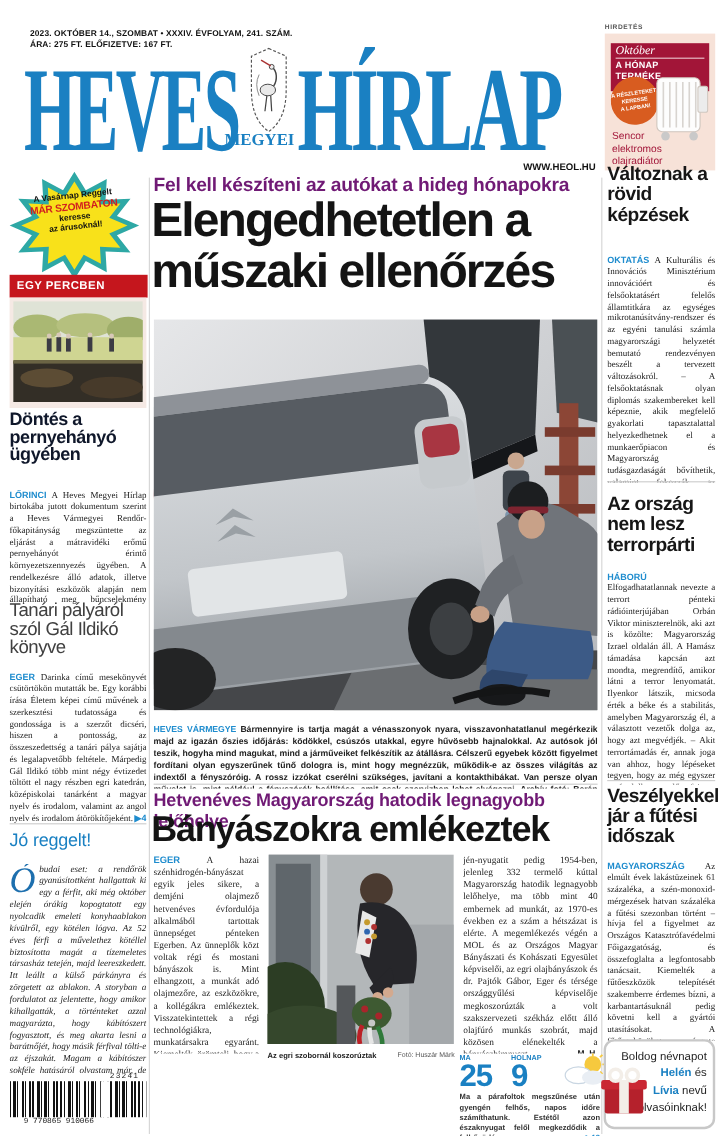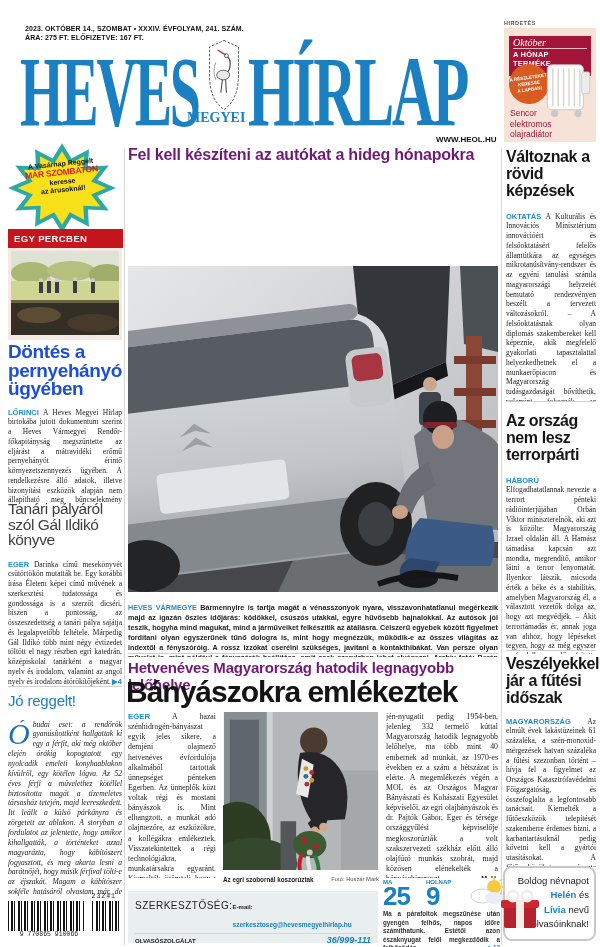--- a/index.html
+++ b/index.html
@@ -33,21 +33,21 @@
   .hrule{height:1px;background:#cfcfcf;}
   
   .burst{left:6px;top:140px;width:112px;height:96px;}
   .burst-text{position:absolute;left:0;top:20px;width:112px;text-align:center;transform:rotate(-6deg);line-height:1.15;}
   .burst-text .b1{font-size:7px;font-weight:700;color:#111;display:block;}
   .burst-text .b2{font-size:8.5px;font-weight:800;color:#d21f1f;display:block;letter-spacing:-.2px;}
   
   .secbanner{left:8px;top:229px;width:115px;height:19px;background:#c5161d;color:#fff;font-size:9.5px;
              font-weight:800;letter-spacing:.4px;line-height:19px;padding-left:6px;box-sizing:border-box;}
   .lphoto{left:8px;top:248px;width:114px;height:92px;background:#f5e9e4;padding:3px;box-sizing:border-box;}
-  .lhead1{left:8px;top:343px;width:114px;font-size:19px;font-weight:700;line-height:.98;letter-spacing:-.4px;color:#1d4ed8;}
+  .lhead1{left:8px;top:343px;width:114px;font-size:15px;font-weight:700;line-height:.98;letter-spacing:-.4px;color:#0f172a;}
   .lbody{font-family:"Liberation Serif",serif;font-size:7.5px;line-height:1.3;text-align:justify;color:#1c1c1c;overflow:hidden;}
   .lbody1{left:8px;top:400px;width:114px;height:97px;}
   .lhead2{left:8px;top:501px;width:114px;font-size:15.5px;font-weight:500;line-height:1.0;letter-spacing:-.4px;color:#404040;}
   .lbody2{left:8px;top:552px;width:114px;height:131px;}
   .lrule{left:8px;top:686px;width:114px;}
   .morn-title{left:8px;top:692px;width:114px;color:#1a80c2;font-size:15px;font-weight:500;letter-spacing:-.2px;}
   .morn-body{left:8px;top:712px;width:114px;height:178px;font-family:"Liberation Serif",serif;font-style:italic;
              font-size:7.6px;line-height:1.3;text-align:justify;color:#222;overflow:hidden;}
   .dropcap{float:left;font-size:30px;line-height:25px;margin:1px 3px 0 0;color:#1d6fae;font-style:italic;
            font-family:"Liberation Serif",serif;}
@@ -86,21 +86,21 @@
   .foot-lab{font-size:6px;font-weight:700;color:#222;}
   .foot-tel{font-size:9px;font-weight:700;color:#1a80c2;font-style:italic;}
   .weather{left:383px;top:878px;width:117px;}
   .w-row{display:flex;align-items:center;gap:16px;}
   .w-cell{text-align:left;}
   .w-lab{font-size:6px;font-weight:700;color:#1a80c2;display:block;}
   .w-temp{font-size:26px;font-weight:700;color:#1a80c2;line-height:.9;letter-spacing:-1px;}
   .w-text{margin-top:3px;font-size:6.3px;font-weight:700;line-height:1.35;text-align:justify;color:#333;}
   
   .rhead{width:90px;font-size:16px;font-weight:700;line-height:1.05;letter-spacing:-.4px;color:#161616;}
-  .r1h{left:506px;top:149px;} .r2h{left:506px;top:413px;} .r3h{left:506px;top:656px;}
+  .r1h{left:506px;top:138px;} .r2h{left:506px;top:413px;} .r3h{left:506px;top:656px;}
   .rbody{width:90px;font-family:"Liberation Serif",serif;font-size:7.5px;line-height:1.3;text-align:justify;color:#1c1c1c;overflow:hidden;}
   .r1b{left:506px;top:204px;height:190px;} .r2b{left:506px;top:468px;height:178px;} .r3b{left:506px;top:709px;height:150px;}
   .rrule1{left:506px;top:401px;width:90px;} .rrule2{left:506px;top:650px;width:90px;}
   .tag{color:#1e8cce;font-weight:700;font-family:"Liberation Sans",sans-serif;}
   .pm{color:#1e8cce;font-weight:700;font-family:"Liberation Sans",sans-serif;white-space:nowrap;float:right;}
   
   .nameday{left:503px;top:866px;width:93px;height:75px;background:#fff;border:2px solid #c8c8c8;border-radius:9px;
            box-sizing:border-box;text-align:right;padding:6px 5px 0 0;font-size:9.5px;line-height:1.5;color:#222;}
   .nameday .nm{color:#1a80c2;font-weight:700;}
   .gift{position:absolute;left:-8px;top:20px;}
@@ -217,20 +217,21 @@
   <p class="abs morn-body"><span class="dropcap">Ó</span><span>budai eset: a rendőrök gyanúsítottként hallgattak ki egy a férfit, aki még október elején órákig kopogtatott egy nyolcadik emeleti konyhaablakon kívülről, egy kötélen lógva. Az 52 éves férfi a művelethez kötéllel biztosította magát a tízemeletes társasház tetején, majd leereszkedett. Itt leállt a külső párkányra és zörgetett az ablakon. A storyban a fordulatot az jelentette, hogy amikor kihallgatták, a történteket azzal magyarázta, hogy kábítószert fogyasztott, és meg akarta lesni a barátnőjét, hogy másik férfival tölti-e az éjszakát. Magam a kábítószer sokféle hatásáról olvastam már, de hogy féltékenységi akkumulációra képes, arról most először.</span> </p>
 
   <div class="abs barcode">
     <span class="bc-top">23241</span>
     <div class="bc-bars"></div>
     <div class="bc-gap"></div>
     <span class="bc-num">9 770865 910066</span>
   </div>
 
   <div class="abs kicker c-kicker">Fel kell készíteni az autókat a hideg hónapokra</div>
+  <div class="abs c-head">Elengedhetetlen a műszaki ellenőrzés</div>
 
   <div class="abs c-photo">
     <svg width="370" height="326" viewBox="0 0 370 326">
       <defs>
         <linearGradient id="wall" x1="0" y1="0" x2="1" y2="1">
           <stop offset="0" stop-color="#e6e7e9"></stop>
             <stop offset="1" stop-color="#b4b7bb"></stop>
         </linearGradient>
         <linearGradient id="carbody" x1="0" y1="0" x2="0" y2="1">
           <stop offset="0" stop-color="#dbdee1"></stop>
@@ -325,31 +326,20 @@
       <div class="cap">
         <span class="t">Az egri szobornál koszorúztak</span>
         <span class="c">Fotó: Huszár Márk</span>
       </div>
     </div>
     <div class="art-col art-c2">
       <span>jén-nyugatit pedig 1954-ben, jelenleg 332 termelő kúttal Magyarország hatodik legnagyobb lelőhelye, ma több mint 40 embernek ad munkát, az 1970-es években ez a szám a hétszázat is elérte. A megemlékezés végén a MOL és az Országos Magyar Bányászati és Kohászati Egyesület képviselői, az egri olajbányászok és dr. Pajtók Gábor, Eger és térsége országgyűlési képviselője megkoszorúzták a volt szakszervezeti székház előtt álló olajfúró munkás szobrát, majd közösen elénekelték a bányászhimnuszt.</span> <span class="byline">M. H.</span>
     </div>
   </div>
 
-  <div class="abs foot">
-    <div class="foot-row1">
-      <span class="foot-title">SZERKESZTŐSÉG:</span>
-      <span><span class="foot-em">E-mail:</span> <span class="foot-email">szerkesztoseg@hevesmegyeihirlap.hu</span></span>
-    </div>
-    <div class="foot-row">
-      <span class="foot-lab">OLVASÓSZOLGÁLAT</span>
-      <span class="foot-tel">36/999-111</span>
-    </div>
-
-  </div>
 
   <div class="abs weather">
     <div class="w-row">
       <div class="w-cell">
         <span class="w-lab">MA</span>
         <span class="w-temp">25</span>
       </div>
       <div class="w-cell">
         <span class="w-lab">HOLNAP</span>
         <span class="w-temp">9</span>

